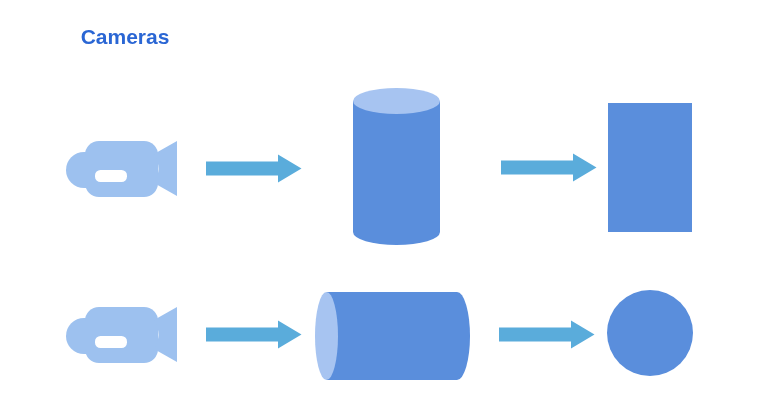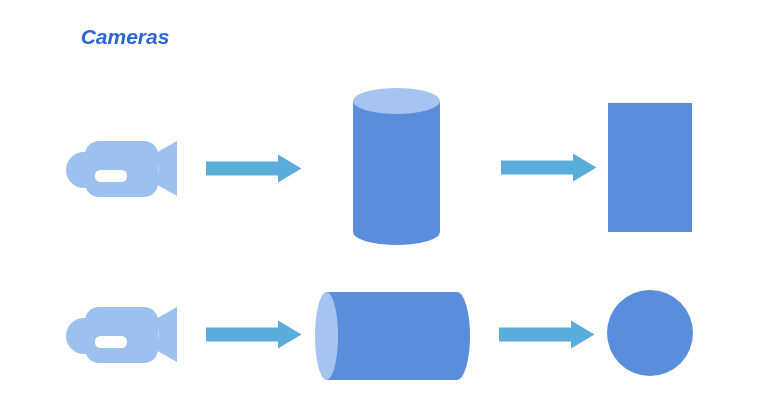--- a/index.html
+++ b/index.html
@@ -22,21 +22,21 @@
     overflow: hidden;
   }
   .hdr {
     position: absolute;
     color: var(--header_text);
     font-size: 21px;
     font-weight: bold;
     text-align: center;
     line-height: 27px;
   }
-  .hdr-cameras      { left: 45px;  top: 23px; width: 160px; font-style: italic; }
+  .hdr-cameras      { left: 45px;  top: 23px; width: 160px; }
   .hdr-orientations { left: 315px; top: 9px;  width: 150px; }
   .hdr-projections  { left: 570px; top: 23px; width: 160px; }
 
   .abs { position: absolute; }
 
   .cam  { fill: var(--camera_fill); }
   .slot { fill: var(--slot_fill); }
   .arrow-shape { fill: var(--arrow_fill); }
   .body3d { fill: var(--shape_fill); }
   .cap3d  { fill: var(--shape_cap_fill); }

